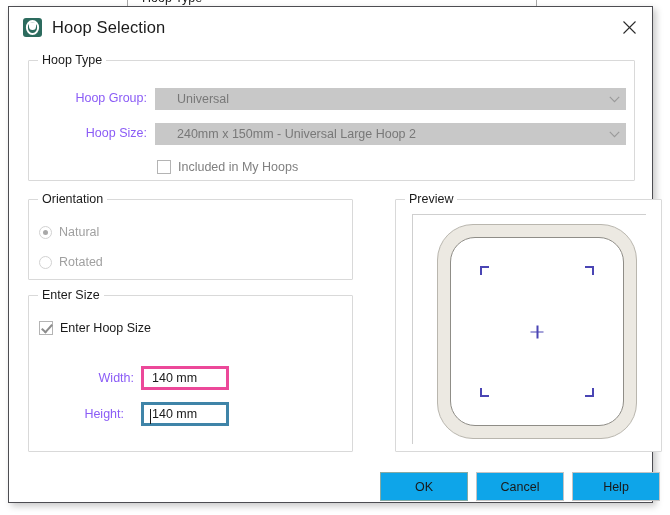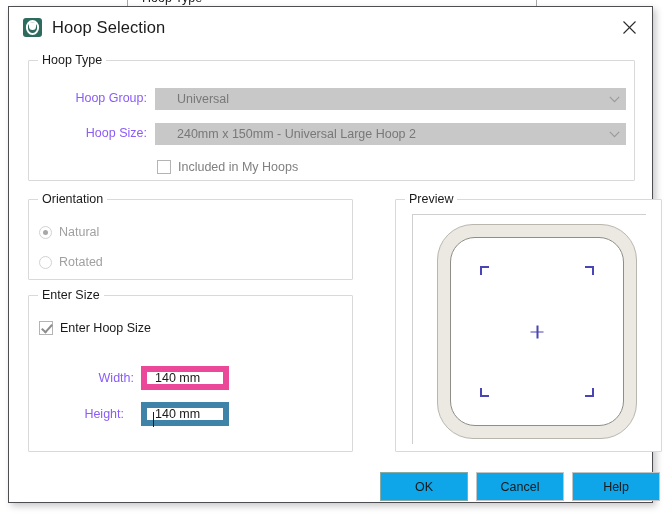--- a/index.html
+++ b/index.html
@@ -184,21 +184,21 @@
   #rad-rotated { left: 30px; top: 242px; margin-top: 6px; }
 
   
   #lbl-width  { left: 55px; top: 364px; width: 70px; }
   #lbl-height { left: 45px; top: 400px; width: 70px; }
 
   .textbox {
     position: absolute;
     width: 88px; height: 24px;
     background: #ffffff;
-    border: 6px solid #ec4899;
+    border: 3px solid #ec4899;
     font-size: 12.5px;
     color: #1a1a1a;
     display: flex;
     align-items: center;
     padding-left: 8px;
     cursor: text;
   }
   #txt-width  { left: 132px; top: 359px; }
   #txt-height { left: 132px; top: 395px; border-color: #3f84a8; }
   #txt-height::before {

